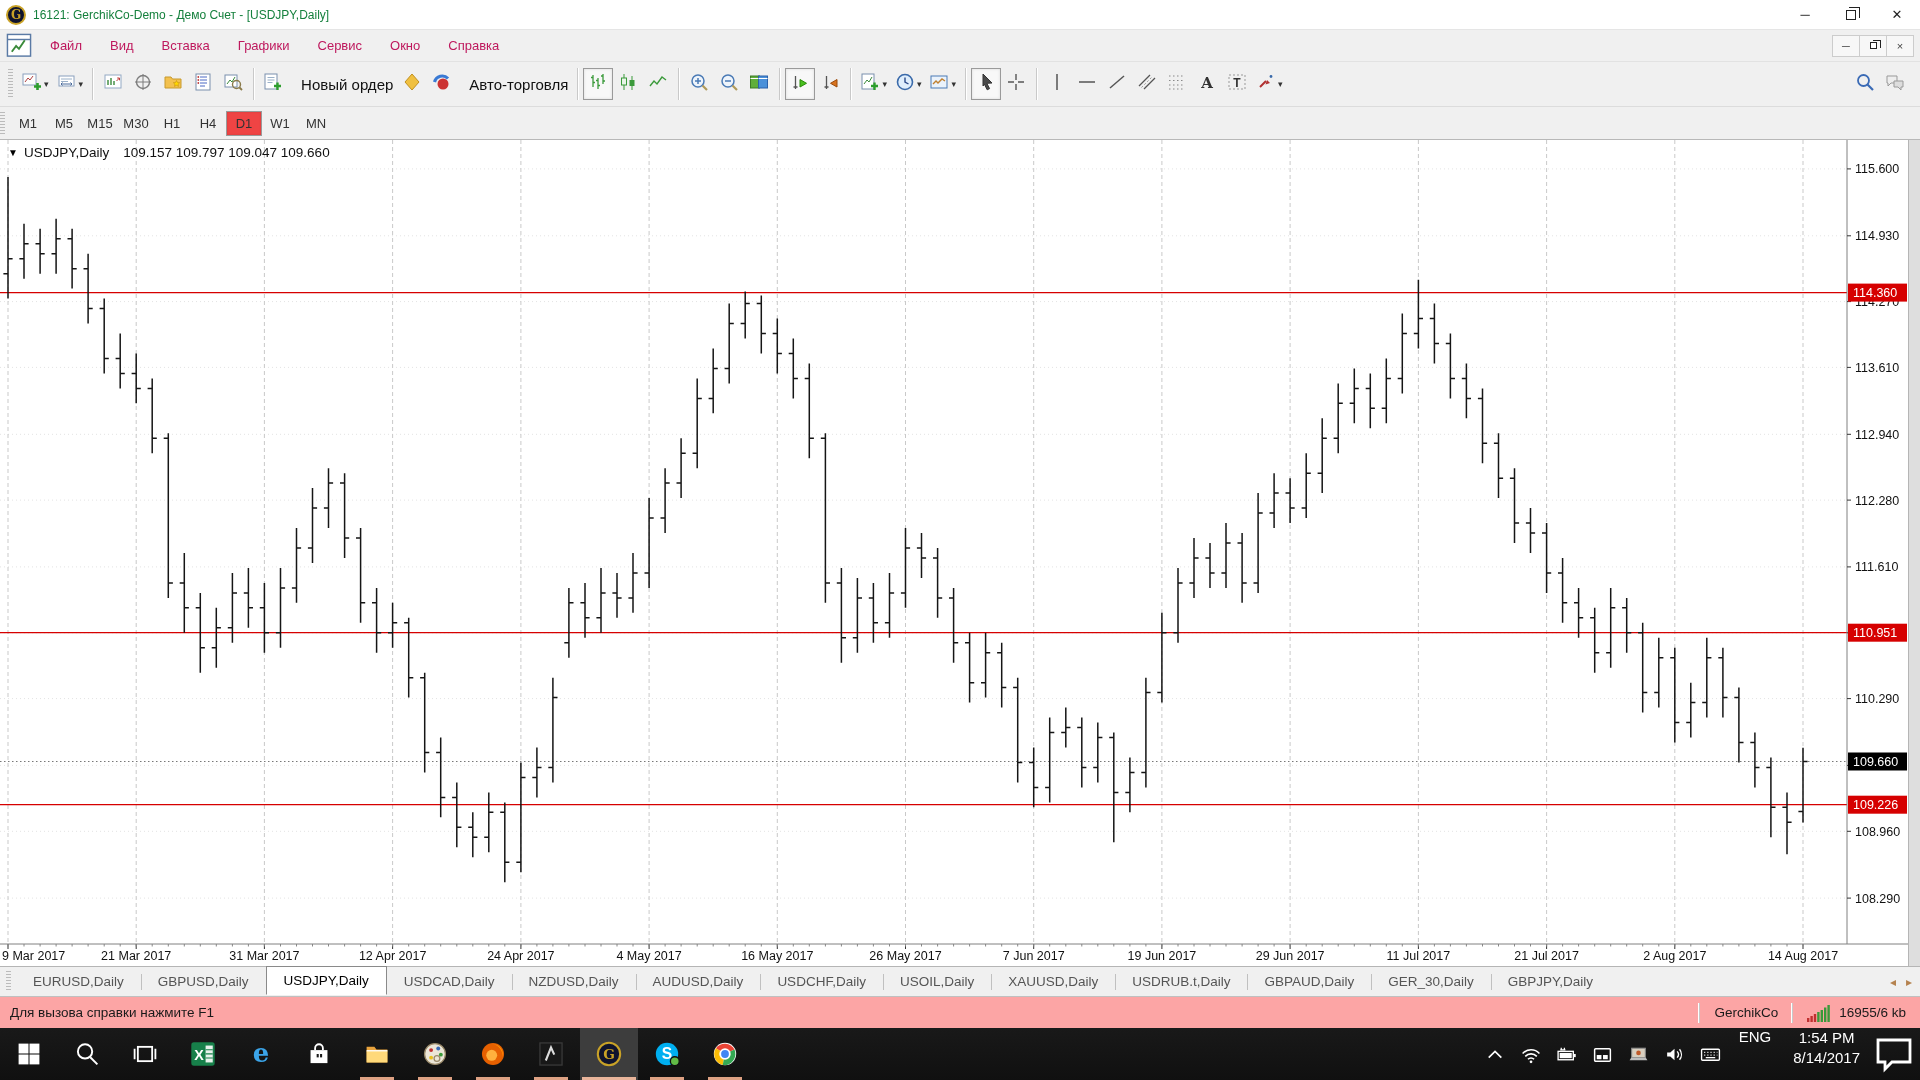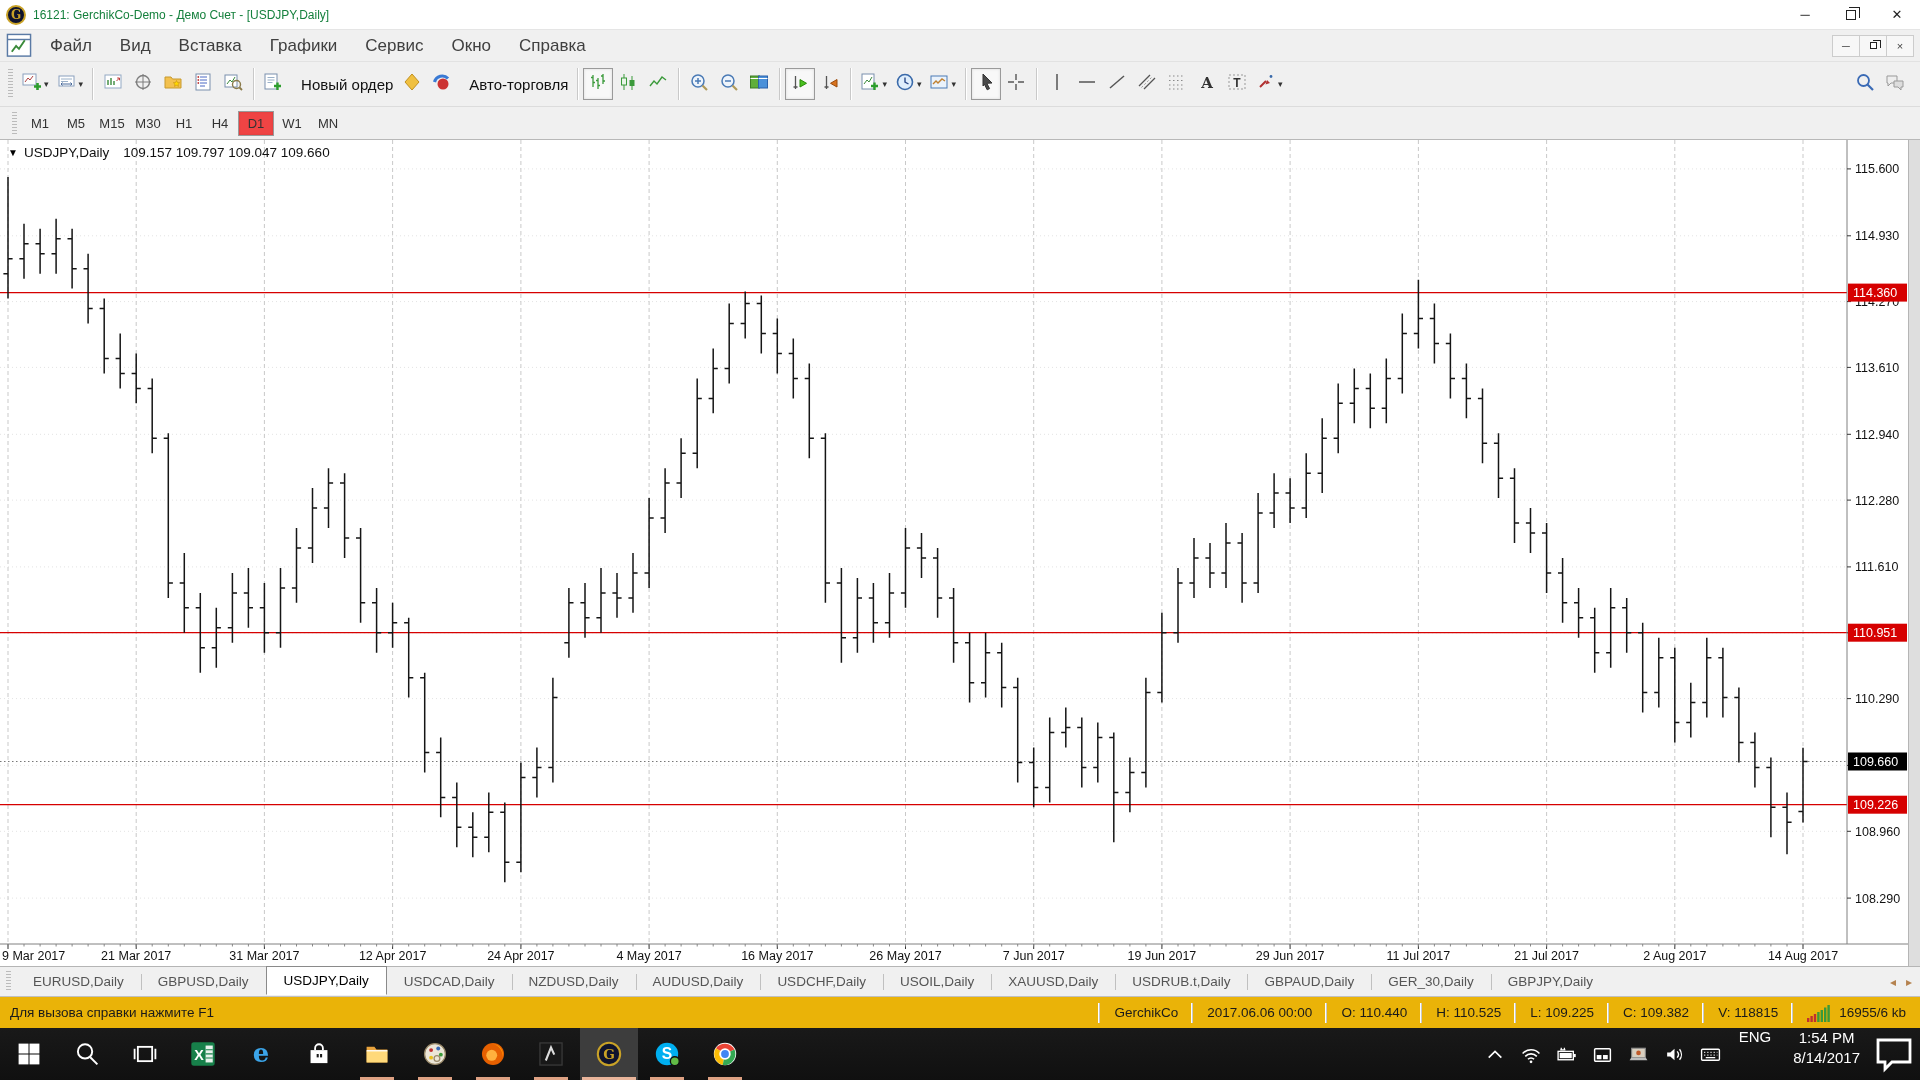--- a/index.html
+++ b/index.html
@@ -11,41 +11,41 @@
   .app-logo { width:20px; height:20px; border-radius:50%; background:#10142d; border:2px solid #c9a227; color:#c9a227; font-size:12px; font-weight:bold; display:flex; align-items:center; justify-content:center; margin-right:7px; font-family:"DejaVu Serif",serif; }
   .title-text { font-size:12px; color:#15803d; }
   .titlebar .spacer, .menubar .spacer { flex:1; }
   .win-btn { width:46px; height:30px; display:flex; align-items:center; justify-content:center; color:#222; font-size:13px; }
   .restore-glyph { width:10px; height:10px; border:1px solid #222; position:relative; background:#fff; }
   .restore-glyph:before { content:""; position:absolute; left:2px; top:-4px; width:10px; height:10px; border:1px solid #222; border-bottom:none; border-left:none; }
 
   
   .menubar { height:32px; background:#f0f0f0; display:flex; align-items:center; flex:none; border-bottom:1px solid #e2e2e2; }
   .menu-winicon { width:26px; height:22px; margin:0 4px 0 6px; display:flex; align-items:center; justify-content:center; }
-  .menu-item { padding:0 14px; font-size:17px; color:#404040; height:26px; line-height:26px; }
+  .menu-item { padding:0 14px; font-size:13px; color:#be185d; height:26px; line-height:26px; }
   .child-controls { display:flex; margin-right:6px; }
   .child-btn { width:28px; height:22px; border:1px solid #ccc; background:#f7f7f7; display:flex; align-items:center; justify-content:center; font-size:11px; color:#444; margin-left:-1px; }
   .restore-glyph.small { width:7px; height:7px; }
   .restore-glyph.small:before { width:7px; height:7px; left:2px; top:-3px; }
 
   
   .toolbar { height:45px; background:#f0f0f0; display:flex; align-items:center; padding-left:8px; flex:none; border-bottom:1px solid #dcdcdc; }
   .toolbar:before, .tfbar:before, .tabbar:before { content:""; width:5px; height:70%; margin-right:5px;
      background-image:repeating-linear-gradient(to bottom,#bbb 0 1px,transparent 1px 3px); background-size:2px 100%; background-repeat:repeat-x; }
   .tb-group { display:flex; align-items:center; height:100%; }
   .tb-sep { width:1px; height:32px; background:#c9c9c9; margin:0 5px; box-shadow:1px 0 0 #fff; }
   .tb-btn { min-width:30px; height:32px; display:flex; align-items:center; justify-content:center; border:1px solid transparent; padding:0 3px; }
   .tb-btn svg { width:20px; height:20px; }
   .tb-btn.pressed { border-color:#9a9a9a; background:#f8f8f8; box-shadow:inset 0 0 3px rgba(0,0,0,.12); }
   .tb-label { font-size:15px; color:#111; margin-left:18px; white-space:nowrap; }
   .dd-arrow { font-size:9px; color:#333; margin-left:2px; }
   .tb-right { margin-left:auto; display:flex; align-items:center; padding-right:10px; }
 
   
-  .tfbar { height:33px; background:#f0f0f0; display:flex; align-items:center; padding-left:12px; flex:none; border-bottom:1px solid #b8b8b8; }
+  .tfbar { height:33px; background:#f0f0f0; display:flex; align-items:center; padding-left:0; flex:none; border-bottom:1px solid #b8b8b8; }
   .tf-btn { width:36px; height:25px; font-size:13px; color:#333; display:flex; align-items:center; justify-content:center; border:1px solid transparent; }
   .tf-btn.pressed { border-color:#9a9a9a; background:#ef4444; box-shadow:inset 0 0 2px rgba(0,0,0,.15); }
 
   
   .chart-wrap { flex:1; display:flex; background:#fff; position:relative; min-height:0; }
   .chart-host { flex:1; position:relative; }
   .chart-host svg { position:absolute; left:0; top:0; }
   .chart-header { position:absolute; left:8px; top:5px; font-size:13.5px; color:#111; display:flex; align-items:center; z-index:2; }
   .chart-header .tri { font-size:10px; margin-right:6px; color:#000; }
   .chart-header .vals { margin-left:14px; }
@@ -53,21 +53,21 @@
 
   
   .tabbar { height:30px; background:#f0f0f0; border-top:1px solid #b5b5b5; display:flex; align-items:center; padding-left:6px; flex:none; }
   .chart-tab { padding:0 17px; height:26px; line-height:26px; font-size:13.5px; color:#555; position:relative; white-space:nowrap; }
   .chart-tab + .chart-tab:before { content:""; position:absolute; left:0; top:5px; height:16px; width:1px; background:#c0c0c0; }
   .chart-tab.active { background:#fff; border:1px solid #8a8a8a; border-bottom:1px solid #fff; color:#000; z-index:1; height:29px; line-height:27px; margin-top:-2px; }
   .chart-tab.active:before, .chart-tab.active + .chart-tab:before { display:none; }
   .tab-arrows { margin-left:auto; padding-right:8px; font-size:12px; color:#b5824f; display:flex; gap:10px; }
 
   
-  .statusbar { height:32px; background:#eab308; border-top:1px solid #c0c0c0; display:flex; align-items:center; font-size:13.5px; color:#1a1a1a; flex:none; }
+  .statusbar { height:32px; background:#fca5a5; border-top:1px solid #c0c0c0; display:flex; align-items:center; font-size:13.5px; color:#1a1a1a; flex:none; }
   .status-help { padding-left:10px; flex:1; }
   .status-cell { padding:0 14px; height:20px; line-height:20px; border-left:1px solid #c8c8c8; box-shadow:-1px 0 0 #fff; white-space:nowrap; }
   .status-traffic { display:flex; align-items:center; gap:6px; }
   .status-traffic svg { width:26px; height:18px; }
 
   
   .taskbar { height:52px; background:linear-gradient(#191919,#101010); display:flex; align-items:stretch; flex:none; }
   .tb-slot { width:58px; display:flex; align-items:center; justify-content:center; position:relative; }
   .tb-slot.running:after { content:""; position:absolute; left:12px; right:12px; bottom:0; height:3px; background:#dda183; }
   .tb-slot.active { background:#3d3d3d; }
@@ -624,28 +624,20 @@
       </div>
     <div class="tab-arrows">
       <span>◂</span>
       <span>▸</span>
     </div>
   </div>
 
   <div class="statusbar">
     <div class="status-help">Для вызова справки нажмите F1</div>
     <div class="status-cell">GerchikCo</div>
-    <div id="status-cells" style="display:flex;align-items:center">
-        <div class="status-cell">2017.06.06 00:00</div>
-        <div class="status-cell">O: 110.440</div>
-        <div class="status-cell">H: 110.525</div>
-        <div class="status-cell">L: 109.225</div>
-        <div class="status-cell">C: 109.382</div>
-        <div class="status-cell">V: 118815</div>
-      </div>
     <div class="status-cell status-traffic">
       <svg viewBox="0 0 26 18">
         <rect x="0" y="14" width="2.4" height="4" fill="#c03030"></rect>
           <rect x="3.4" y="12" width="2.4" height="6" fill="#c03030"></rect>
           <rect x="6.8" y="10" width="2.4" height="8" fill="#c03030"></rect>
         <rect x="10.2" y="8" width="2.4" height="10" fill="#3a9a3a"></rect>
           <rect x="13.6" y="6" width="2.4" height="12" fill="#3a9a3a"></rect>
           <rect x="17" y="3.5" width="2.4" height="14.5" fill="#3a9a3a"></rect>
           <rect x="20.4" y="1" width="2.4" height="17" fill="#3a9a3a"></rect>
       </svg>

